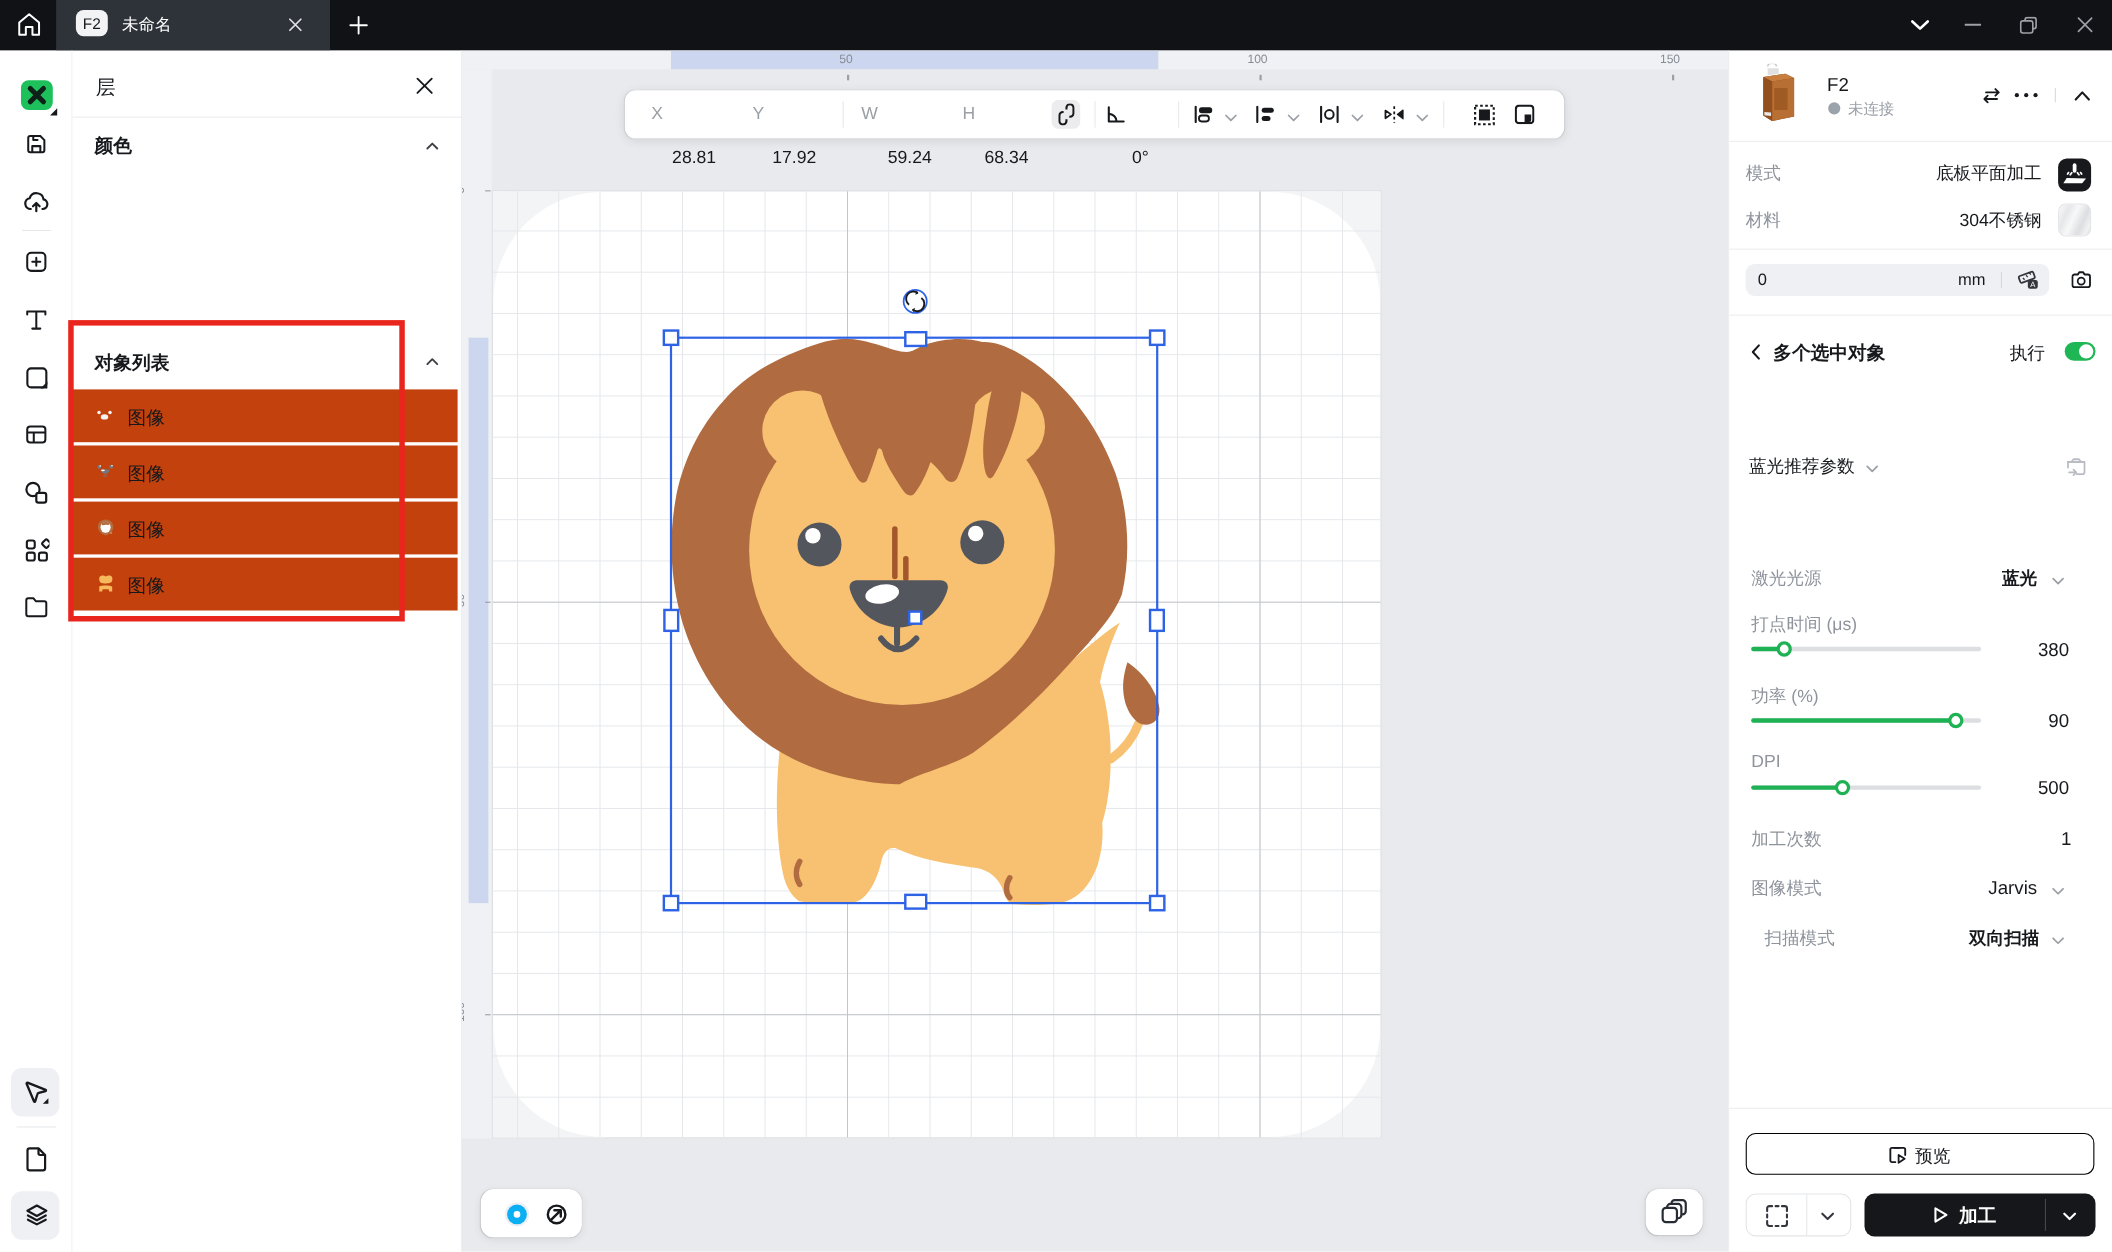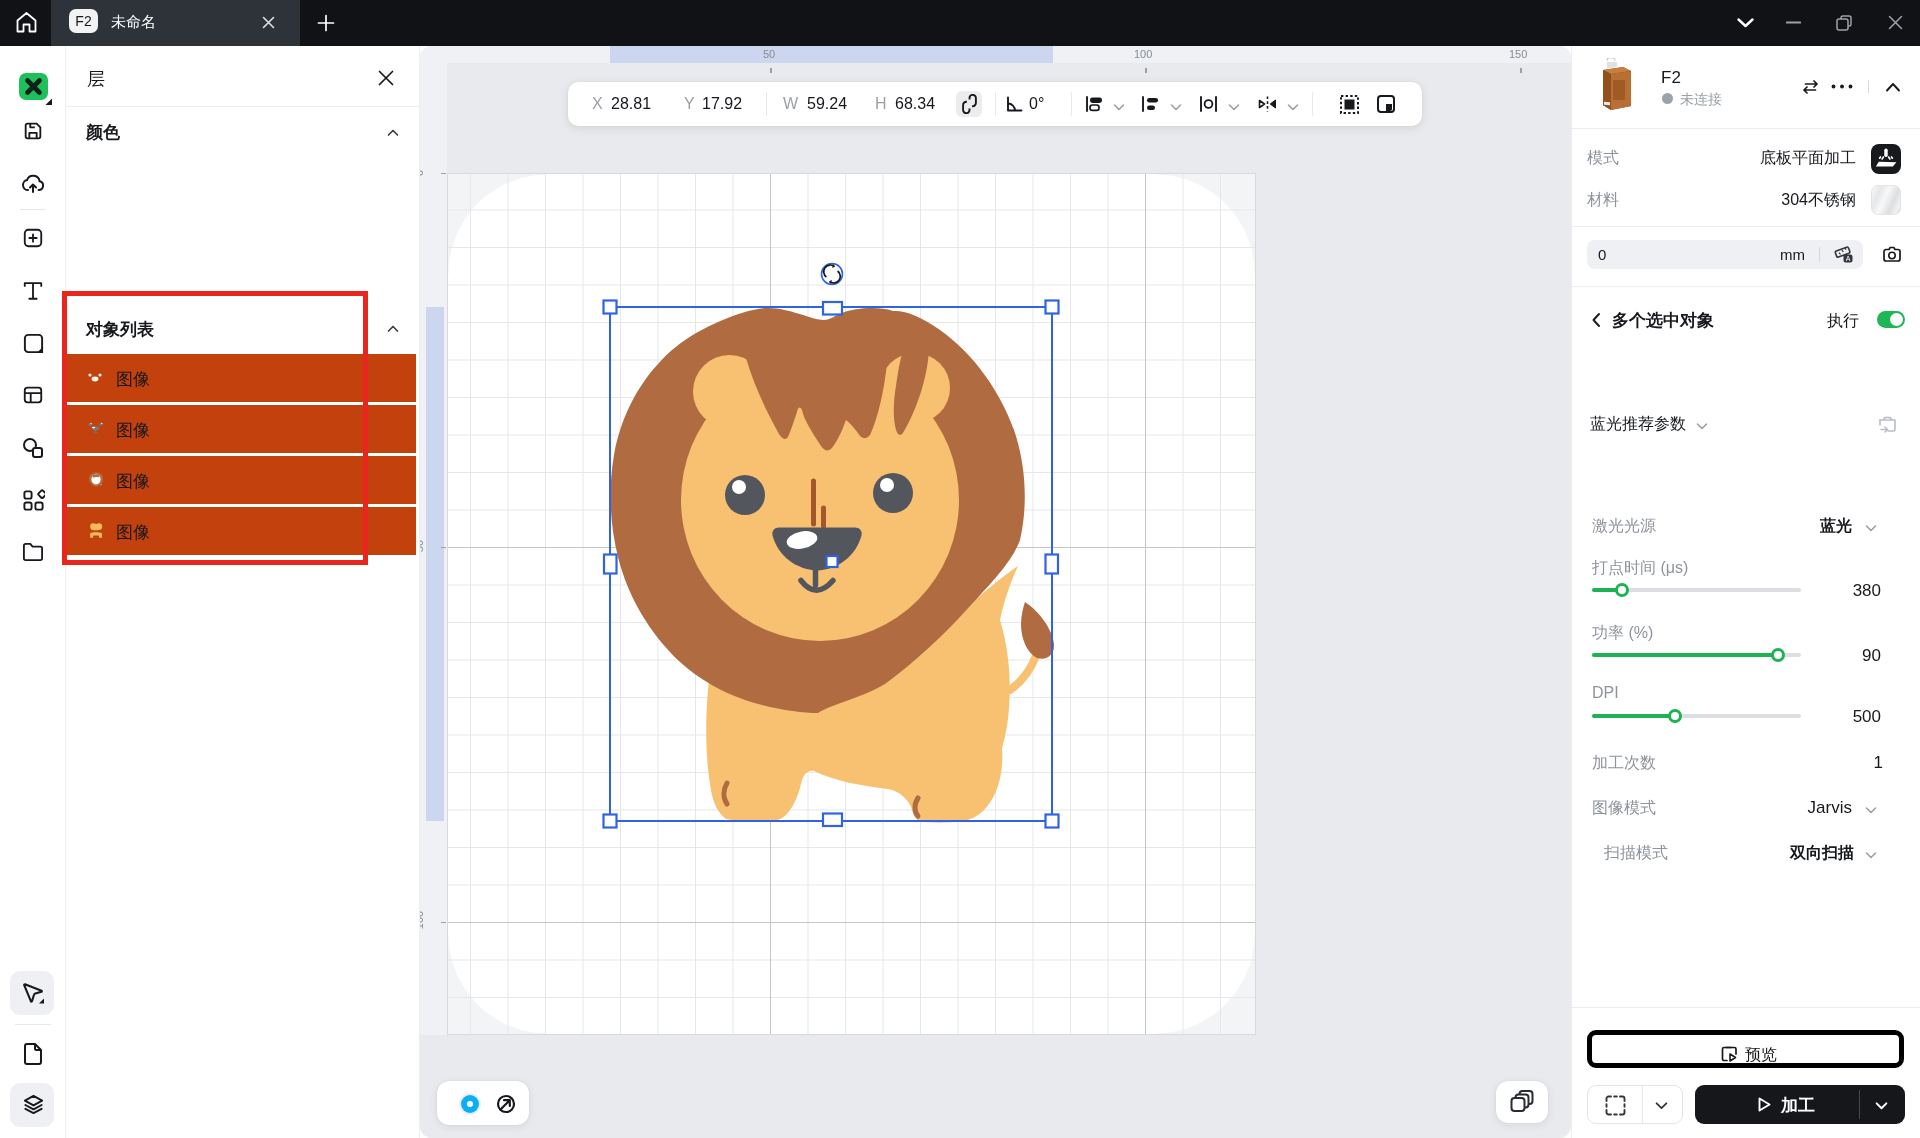--- a/index.html
+++ b/index.html
@@ -19,37 +19,37 @@
 .lpanel{position:absolute;left:66px;top:46px;width:354px;height:1092px;background:#fff;border-right:1px solid #eceef0;}
 .ptitle{position:absolute;left:21px;top:21px;font-size:18px;color:#17191d;}
 .pclose{position:absolute;left:311px;top:23px;width:18px;height:18px;}
 .pdiv{position:absolute;left:0;top:60px;width:354px;height:1px;background:#ededef;}
 .sechead{position:absolute;font-size:17px;font-weight:bold;color:#17191d;}
 .chev{position:absolute;width:12px;height:12px;}
 .colorrow{position:absolute;left:20px;top:113px;width:314px;height:48px;background:#eef0f4;border-radius:8px;}
 .objrow{position:absolute;left:0px;width:350px;height:48px;background:#c2410c;}
 .redbox{position:absolute;left:-4px;top:245px;width:306px;height:274px;border:5px solid #e9261d;z-index:30;}
 
-.canvas{position:absolute;left:420px;top:46px;width:1151px;height:1092px;background:#e8eaed;overflow:hidden;border-radius:12px;}
+.canvas{position:absolute;left:420px;top:46px;width:1151px;height:1092px;background:#e8eaed;overflow:hidden;}
 .hruler{position:absolute;left:0;top:0;width:1151px;height:17px;background:#eff1f4;}
 .vruler{position:absolute;left:0;top:17px;width:27px;height:972px;background:#eff1f4;}
 .rlabel{position:absolute;font-size:11px;color:#878c94;}
 .workarea{position:absolute;left:27px;top:127px;width:809px;height:862px;background:#fff;border:1px solid #d7d9dc;}
 .gridlayer{position:absolute;left:0;top:0;width:100%;height:100%;
  background-image:
  linear-gradient(to right,#c3c5c9 1px,transparent 1px),
  linear-gradient(to bottom,#c3c5c9 1px,transparent 1px),
  linear-gradient(to right,#e5e7eb 1px,transparent 1px),
  linear-gradient(to bottom,#e5e7eb 1px,transparent 1px);
  background-size:375px 375px,375px 375px,37.5px 37.5px,37.5px 37.5px;
  background-position:-53px 0px,0px -2px,-15.5px 0px,0px -2px;}
 .cut{position:absolute;width:100px;height:100px;}
 .toolbar{position:absolute;left:148px;top:36px;width:854px;height:44px;background:#fff;border-radius:10px;box-shadow:0 2px 10px rgba(20,24,31,.10),0 0 1px rgba(20,24,31,.12);display:flex;align-items:center;font-size:16px;}
 .tlabel{color:#9aa0a6;}
-.tval{color:#16181c;}
+.tval{color:#16181c;margin-top:40px;}
 .tdiv{width:1px;height:24px;background:#e8e9eb;}
 .pill{position:absolute;background:#fff;border-radius:12px;box-shadow:0 2px 8px rgba(20,24,31,.08),0 0 1px rgba(20,24,31,.2);}
 
 .rpanel{position:absolute;left:1571px;top:46px;width:349px;height:1092px;background:#fff;border-left:1px solid #eceef0;font-size:16px;}
 .rp-gray{color:#8e939c;position:absolute;}
 .rp-dark{color:#17191d;position:absolute;}
 .hdiv{position:absolute;background:#ededef;height:1px;}
 .track{position:absolute;height:4px;border-radius:2px;background:#dcdee1;width:209px;left:20px;}
 .fill{position:absolute;height:4px;border-radius:2px;background:#1eb254;left:0;top:0;}
 .knob{position:absolute;width:14px;height:14px;border-radius:50%;background:#fff;border:3px solid #1eb254;top:-5px;}
@@ -463,21 +463,21 @@
     <div class="rp-dark" style="right:68px;top:752px;font-size:17px">Jarvis</div>
     <svg class="chev" style="left:293px;top:758px" viewBox="0 0 12 12">
         <path d="M1.5 4 L6 8.5 L10.5 4" fill="none" stroke="#9aa0a6" stroke-width="1.6" stroke-linecap="round" stroke-linejoin="round"></path>
       </svg>
     <div class="rp-gray" style="left:32px;top:797px">扫描模式</div>
     <div class="rp-dark" style="right:66px;top:797px;font-weight:bold">双向扫描</div>
     <svg class="chev" style="left:293px;top:803px" viewBox="0 0 12 12">
         <path d="M1.5 4 L6 8.5 L10.5 4" fill="none" stroke="#9aa0a6" stroke-width="1.6" stroke-linecap="round" stroke-linejoin="round"></path>
       </svg>
     <div class="hdiv" style="left:0;top:961px;width:349px"></div>
-    <div class="abs" style="left:15px;top:984px;width:317px;height:38px;border:5px solid #000000;border-radius:9px;background:#fff">
+    <div class="abs" style="left:15px;top:984px;width:317px;height:38px;border:1px solid #000000;border-radius:9px;background:#fff">
       <svg class="abs" style="left:128px;top:10px" width="18" height="18" viewBox="0 0 18 18">
           <path d="M11 2.5 H4 a1.5 1.5 0 0 0 -1.5 1.5 v10 a1.5 1.5 0 0 0 1.5 1.5 h3" fill="none" stroke="#17191d" stroke-width="1.7" stroke-linecap="round"></path>
           <path d="M6 2.5 h8.5 a1.5 1.5 0 0 1 1.5 1.5 V9" fill="none" stroke="#17191d" stroke-width="1.7" stroke-linecap="round"></path>
           <path d="M10 9 L15.5 12.5 L10 16 Z" fill="none" stroke="#17191d" stroke-width="1.6" stroke-linejoin="round"></path>
         </svg>
       <div class="rp-dark" style="left:153px;top:10px">预览</div>
     </div>
     <div class="abs" style="left:15px;top:1039px;width:96px;height:39px;border:1px solid #e4e5e8;border-radius:9px;background:#fff">
       <svg class="abs" style="left:17px;top:9px" width="21" height="21" viewBox="0 0 21 21">
           <path d="M1.5 6 V3.5 a2 2 0 0 1 2 -2 H6 M15 1.5 h2.5 a2 2 0 0 1 2 2 V6 M19.5 15 v2.5 a2 2 0 0 1 -2 2 H15 M6 19.5 H3.5 a2 2 0 0 1 -2 -2 V15 M9.2 1.5 h2.6 M9.2 19.5 h2.6 M1.5 9.2 v2.6 M19.5 9.2 v2.6" fill="none" stroke="#33363c" stroke-width="1.9" stroke-linecap="round"></path>

